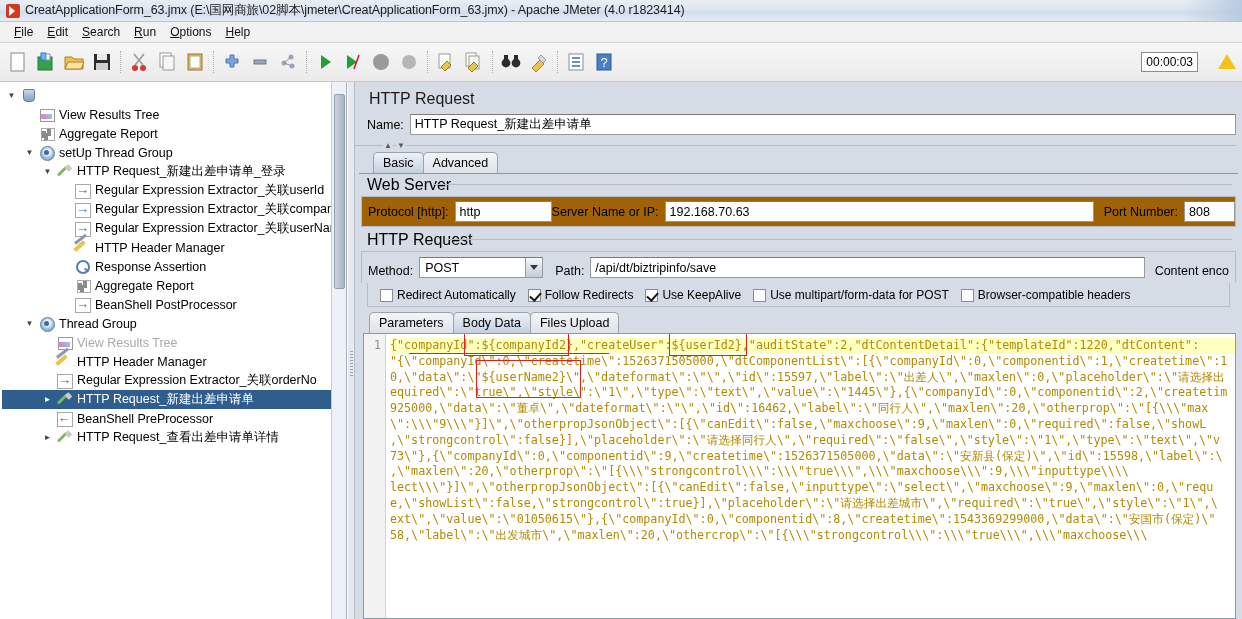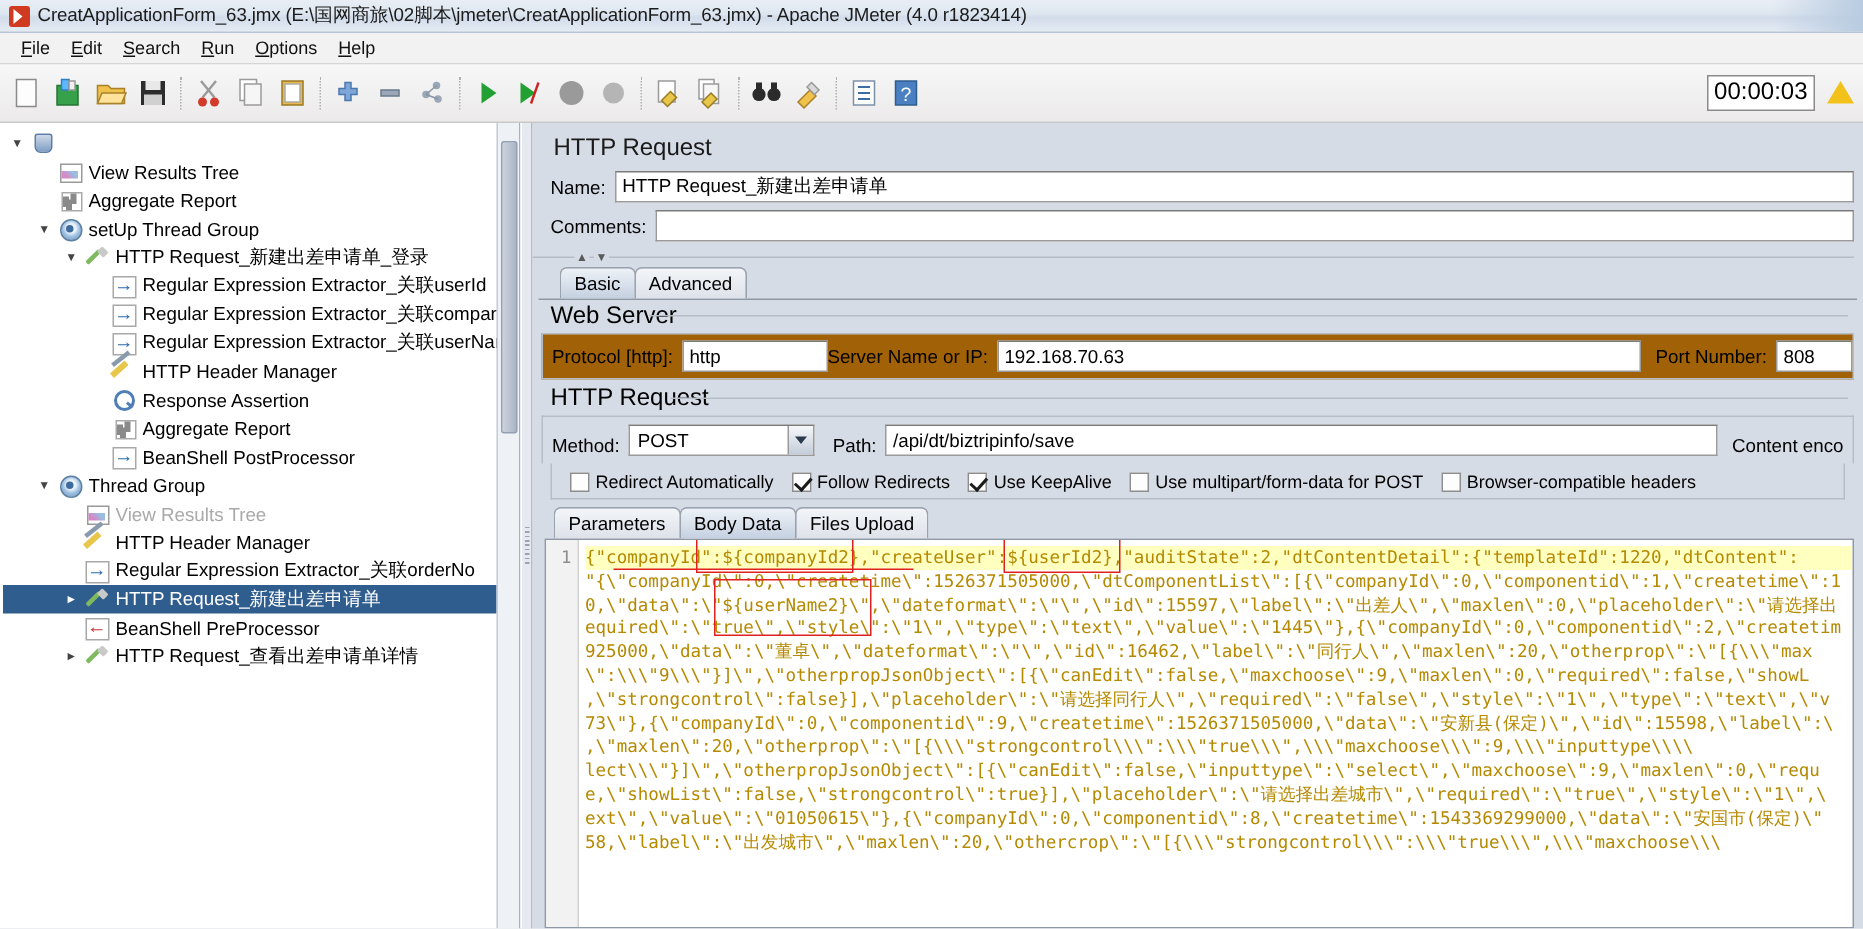--- a/index.html
+++ b/index.html
@@ -69,23 +69,23 @@
   }
   .tb-sep {
     width: 1px; height: 22px; margin: 0 4px;
     border-left: 1px dotted #b0b0b0;
   }
   .tb-spacer { flex: 1 1 auto; }
   #timerbox {
     border: 1px solid #8b8b8b;
     background: #fff;
     font-family: "Liberation Sans", sans-serif;
-    font-size: 16px;
+    font-size: 12px;
     padding: 2px 4px;
-    margin-right: 8px;
+    margin-right: 20px;
   }
   .warn-tri { width: 18px; height: 16px; margin-right: 6px; position: relative; }
   .warn-tri::after{
     content:""; position:absolute; left:0; bottom:1px;
     border-left:9px solid transparent; border-right:9px solid transparent;
     border-bottom:15px solid #f3c21a;
   }
 
   
   #main {
@@ -617,24 +617,20 @@
 
   <div id="right">
 
     <div id="panel-title">HTTP Request</div>
 
     <div class="field-row">
       <div class="field-label">Name:</div>
       <div class="textfield" id="name-field">HTTP Request_新建出差申请单</div>
     </div>
 
-    <div class="field-row">
-      <div class="field-label">Comments:</div>
-      <div class="textfield" id="comments-field"></div>
-    </div>
 
     <div id="collapse-strip">
       <div class="rule"></div>
       <span>▲</span>
       <span>▼</span>
     </div>
 
     <div class="tabstrip">
       <div class="tab active">Basic</div>
       <div class="tab">Advanced</div>

